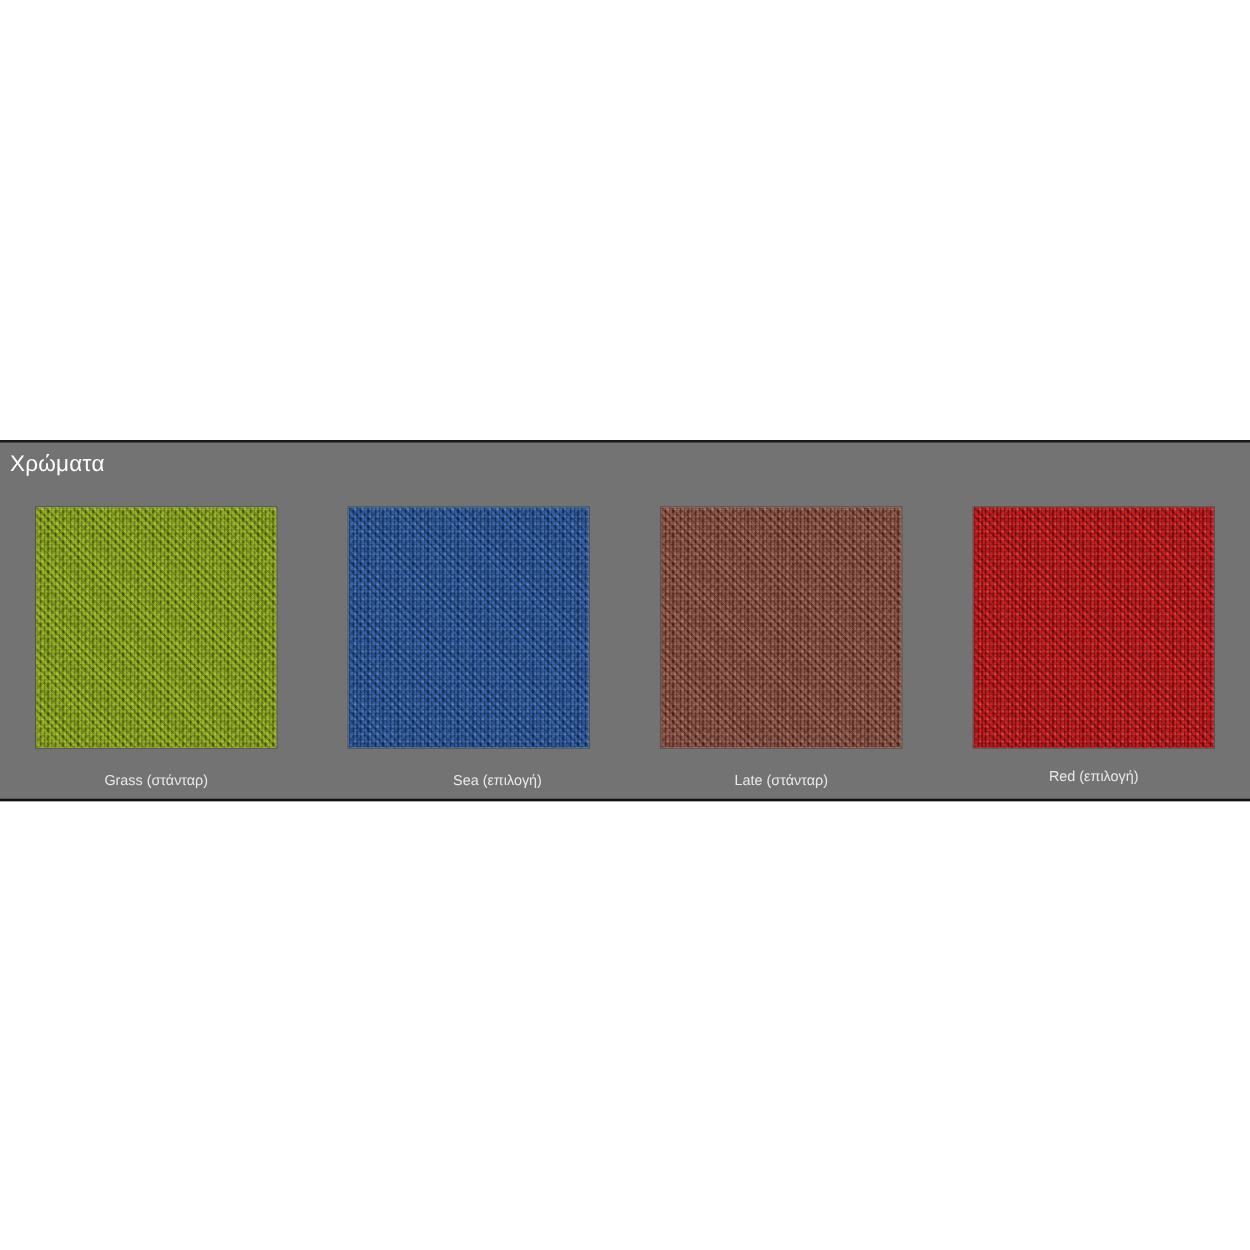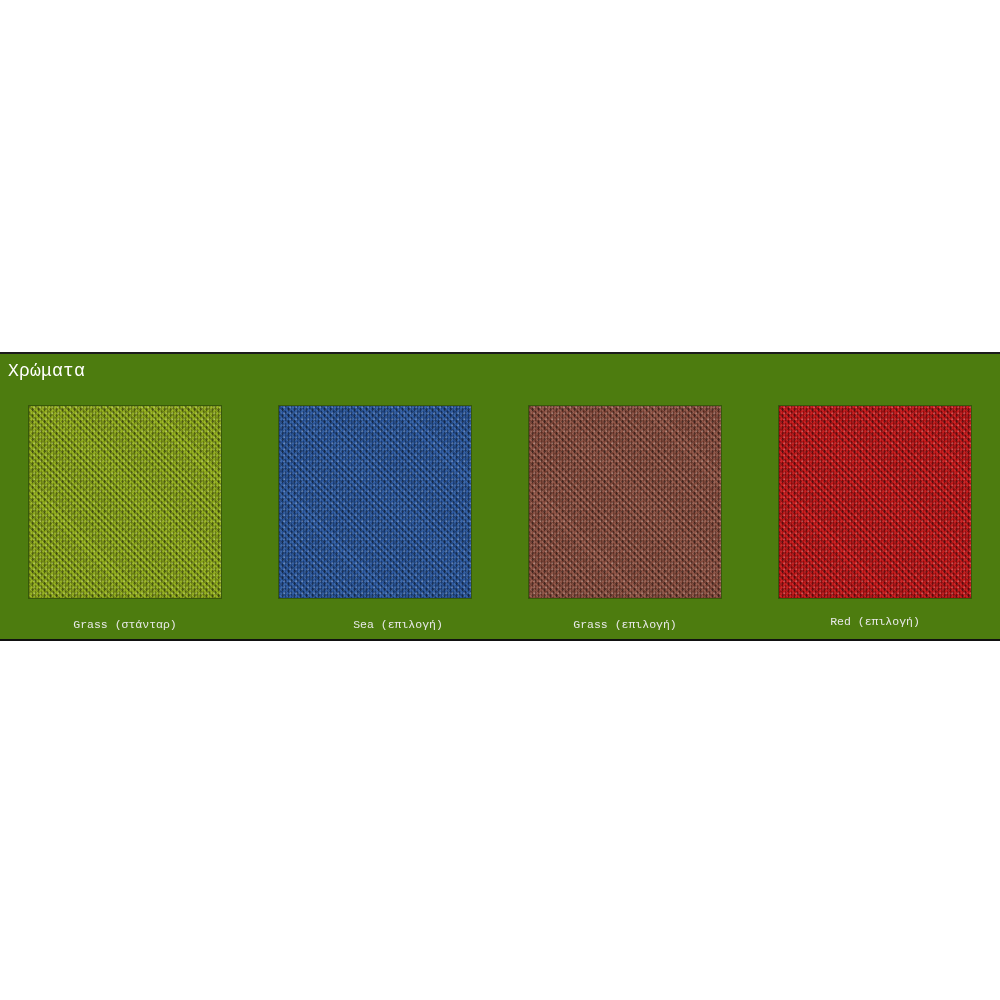--- a/index.html
+++ b/index.html
@@ -98,39 +98,39 @@
     color: #e9e9e9;
     font-size: 11.5px;
     line-height: 14px;
     text-align: right;
     white-space: nowrap;
   }
 </style>
 </head>
 <body style="background: rgb(255, 255, 255);">
 
-<div id="color-panel" style="background: #4d7c0f; font-family: Liberation Mono, monospace;">
+<div id="color-panel" style="background: #737373;">
 
   <div id="panel-title" style="color: rgb(255, 255, 255);">Χρώματα</div>
 
   <div id="swatch-row">
 
     <div class="swatch-cell">
       <div class="swatch-chip" id="chip-0" style="background-color: rgb(189, 209, 60); background-image: repeating-linear-gradient(45deg, rgb(147, 165, 42) 0px, rgb(147, 165, 42) 2px, rgb(189, 209, 60) 2px, rgb(189, 209, 60) 5px), repeating-linear-gradient(-45deg, rgba(255, 255, 255, 0.18) 0px, rgba(255, 255, 255, 0.18) 2px, rgba(255, 255, 255, 0) 2px, rgba(255, 255, 255, 0) 5px); background-blend-mode: multiply, screen;"></div>
       <div class="swatch-label" style="color: rgb(233, 233, 233);">Grass (στάνταρ)</div>
     </div>
 
     <div class="swatch-cell">
       <div class="swatch-chip" id="chip-1" style="background-color: rgb(90, 143, 200); background-image: repeating-linear-gradient(45deg, rgb(60, 109, 159) 0px, rgb(60, 109, 159) 2px, rgb(90, 143, 200) 2px, rgb(90, 143, 200) 5px), repeating-linear-gradient(-45deg, rgba(255, 255, 255, 0.18) 0px, rgba(255, 255, 255, 0.18) 2px, rgba(255, 255, 255, 0) 2px, rgba(255, 255, 255, 0) 5px); background-blend-mode: multiply, screen;"></div>
       <div class="swatch-label" style="color: rgb(233, 233, 233); margin-left: 46px;">Sea (επιλογή)</div>
     </div>
 
     <div class="swatch-cell">
       <div class="swatch-chip" id="chip-2" style="background-color: rgb(187, 136, 120); background-image: repeating-linear-gradient(45deg, rgb(148, 98, 82) 0px, rgb(148, 98, 82) 2px, rgb(187, 136, 120) 2px, rgb(187, 136, 120) 5px), repeating-linear-gradient(-45deg, rgba(255, 255, 255, 0.18) 0px, rgba(255, 255, 255, 0.18) 2px, rgba(255, 255, 255, 0) 2px, rgba(255, 255, 255, 0) 5px); background-blend-mode: multiply, screen;"></div>
-      <div class="swatch-label" style="color: rgb(233, 233, 233);">Grass (επιλογή)</div>
+      <div class="swatch-label" style="color: rgb(233, 233, 233);">Late (στάνταρ)</div>
     </div>
 
     <div class="swatch-cell">
       <div class="swatch-chip" id="chip-3" style="background-color: rgb(224, 50, 54); background-image: repeating-linear-gradient(45deg, rgb(176, 31, 38) 0px, rgb(176, 31, 38) 2px, rgb(224, 50, 54) 2px, rgb(224, 50, 54) 5px), repeating-linear-gradient(-45deg, rgba(255, 255, 255, 0.18) 0px, rgba(255, 255, 255, 0.18) 2px, rgba(255, 255, 255, 0) 2px, rgba(255, 255, 255, 0) 5px); background-blend-mode: multiply, screen;"></div>
       <div class="swatch-label" style="color: rgb(233, 233, 233); margin-top: 17px;">Red (επιλογή)</div>
     </div>
 
   </div>
 </div>
 

